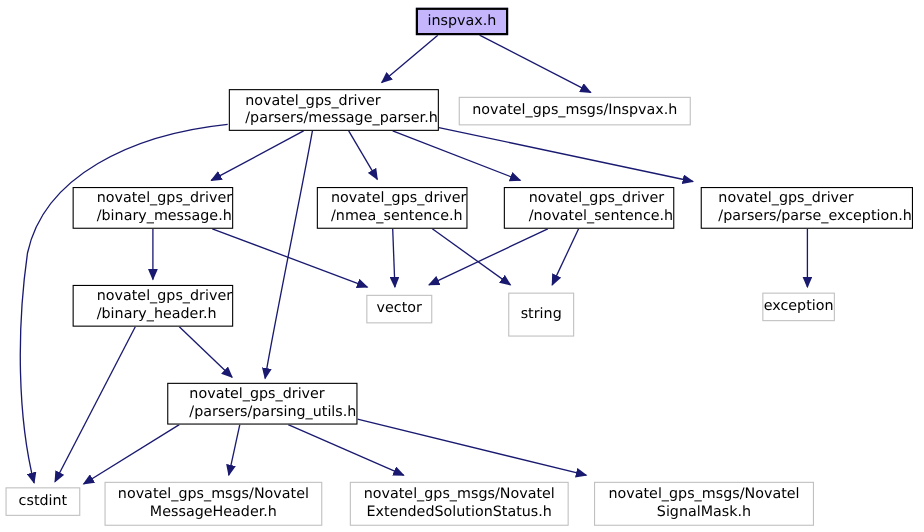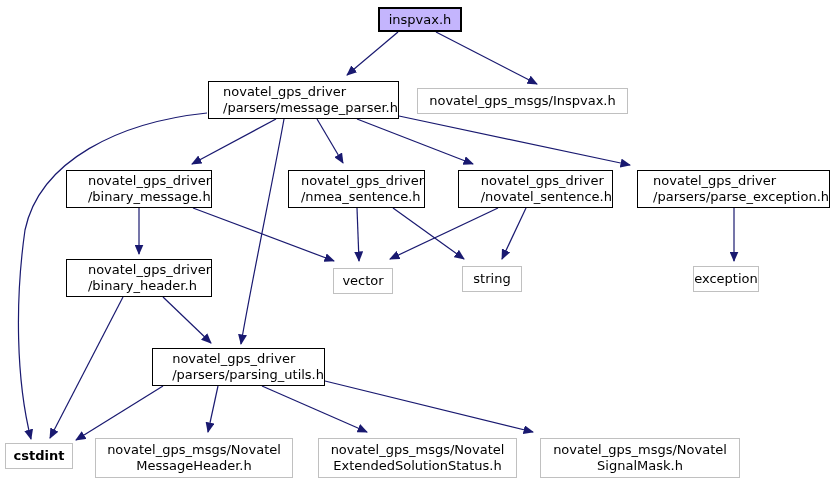--- a/index.html
+++ b/index.html
@@ -72,25 +72,25 @@
 /binary_message.h</span></div>
       <div class="node internal align-left" style="left: 288px; top: 170px; width: 137px; height: 38px;"><span>novatel_gps_driver
 /nmea_sentence.h</span></div>
       <div class="node internal align-left" style="left: 458px; top: 170px; width: 155px; height: 38px;"><span>novatel_gps_driver
 /novatel_sentence.h</span></div>
       <div class="node internal align-left" style="left: 637px; top: 170px; width: 193px; height: 38px;"><span>novatel_gps_driver
 /parsers/parse_exception.h</span></div>
       <div class="node internal align-left" style="left: 66px; top: 259px; width: 146px; height: 38px;"><span>novatel_gps_driver
 /binary_header.h</span></div>
       <div class="node external" style="left: 333px; top: 268px; width: 60px; height: 26px;"><span>vector</span></div>
-      <div class="node external" style="left: 462px; top: 266px; width: 60px; height: 26px;"><span>string</span></div>
+      <div class="node external" style="left: 462px; top: 266px; width: 60px; height: 40px;"><span>string</span></div>
       <div class="node external" style="left: 693px; top: 266px; width: 66px; height: 26px;"><span>exception</span></div>
       <div class="node internal align-left" style="left: 152px; top: 348px; width: 173px; height: 38px;"><span>novatel_gps_driver
 /parsers/parsing_utils.h</span></div>
-      <div class="node external" style="left: 5px; top: 443px; width: 68px; height: 26px; font-weight: bold;"><span>cstdint</span></div>
+      <div class="node external" style="left: 5px; top: 443px; width: 68px; height: 26px;"><span>cstdint</span></div>
       <div class="node external" style="left: 95px; top: 438px; width: 198px; height: 40px;"><span>novatel_gps_msgs/Novatel
 MessageHeader.h</span></div>
       <div class="node external" style="left: 318px; top: 438px; width: 199px; height: 40px;"><span>novatel_gps_msgs/Novatel
 ExtendedSolutionStatus.h</span></div>
       <div class="node external" style="left: 540px; top: 438px; width: 200px; height: 40px;"><span>novatel_gps_msgs/Novatel
 SignalMask.h</span></div>
     </div>
 </div>
 
 </body></html>

